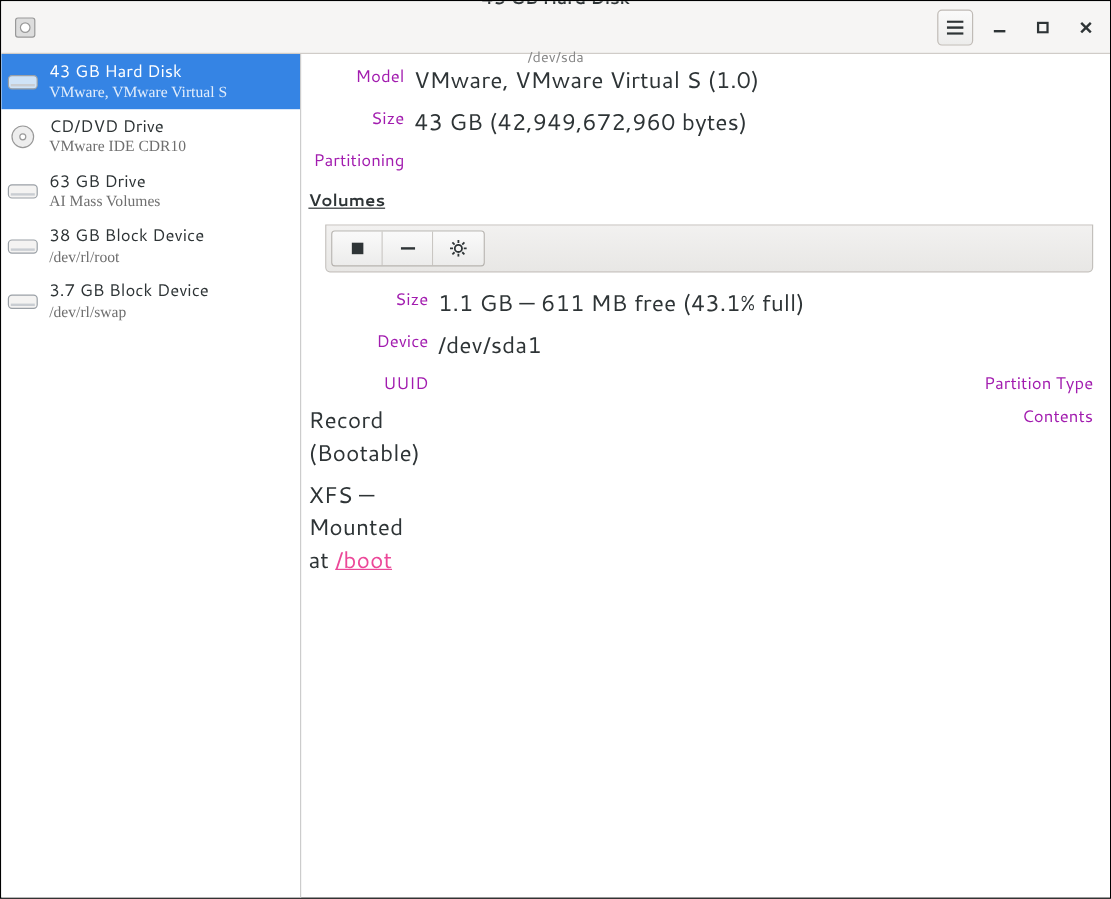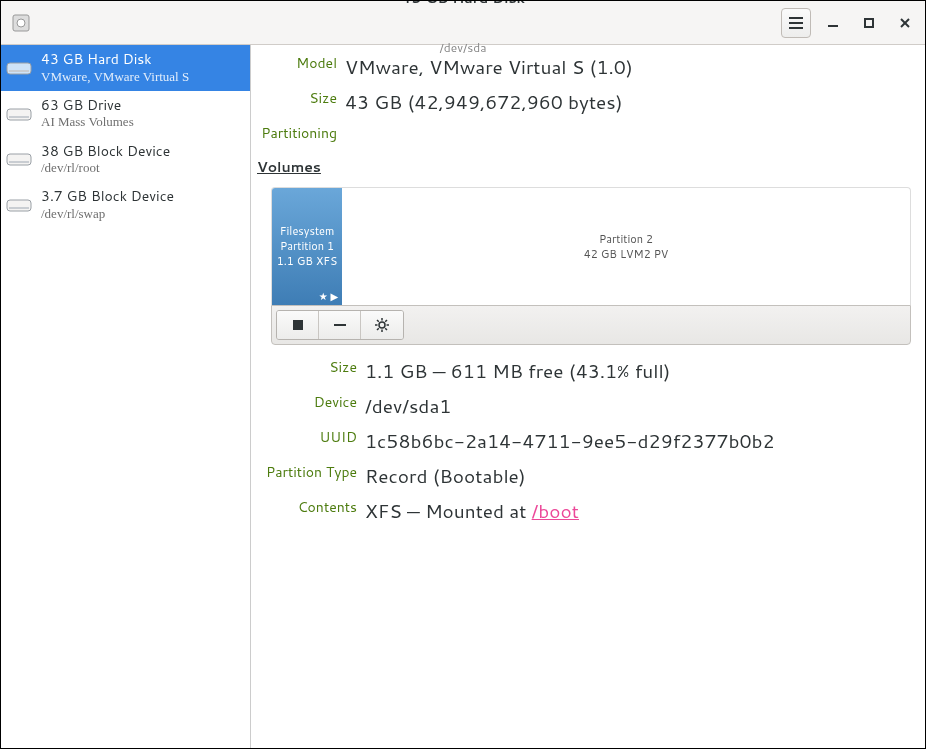--- a/index.html
+++ b/index.html
@@ -91,21 +91,21 @@
     overflow-y: auto;
   }
   .kv-grid {
     display: grid;
     grid-template-columns: 80px 1fr;
     column-gap: 8px;
     row-gap: 8px;
     margin-bottom: 14px;
   }
   .kv-grid.wide { grid-template-columns: 100px 1fr; }
-  .kv-label { color: #4d7c0f; text-align: right; font-size: 14px; }
+  .kv-label { color: #a21caf; text-align: right; font-size: 14px; }
   .kv-value { color: #2e3436; font-size: 19px; }
   .section-title {
     font-weight: bold; font-size: 14px;
     margin: 4px 0 10px 0;
     text-decoration: underline;
   }
   .vol-area {
     margin-left: 14px;
     margin-bottom: 12px;
   }
@@ -223,20 +223,32 @@
           </svg>
         </div>
         <div class="labels">
           <div class="title">43 GB Hard Disk</div>
           <div class="sub">VMware, VMware Virtual S</div>
         </div>
       </div>
       <div class="dev-item">
         <div class="icon">
           <svg width="28" height="22" viewBox="0 0 28 22">
+            <circle cx="14" cy="11" r="9" fill="#eee" stroke="#999"></circle>
+            <circle cx="14" cy="11" r="2.5" fill="#fff" stroke="#999"></circle>
+          </svg>
+        </div>
+        <div class="labels">
+          <div class="title">CD/DVD Drive</div>
+          <div class="sub">VMware IDE CDR10</div>
+        </div>
+      </div>
+      <div class="dev-item">
+        <div class="icon">
+          <svg width="28" height="22" viewBox="0 0 28 22">
             <rect x="2" y="6" width="24" height="11" rx="3" fill="#f4f3f2" stroke="#9aa0a6"></rect>
             <rect x="4" y="13" width="20" height="2" fill="#c9cdd2"></rect>
           </svg>
         </div>
         <div class="labels">
           <div class="title">63 GB Drive</div>
           <div class="sub">AI Mass Volumes</div>
         </div>
       </div>
       <div class="dev-item">
@@ -270,32 +282,20 @@
       <div class="kv-label">Model</div>
       <div class="kv-value">VMware, VMware Virtual S (1.0)</div>
       <div class="kv-label">Size</div>
       <div class="kv-value">43 GB (42,949,672,960 bytes)</div>
       <div class="kv-label">Partitioning</div>
     </div>
 
     <div class="section-title">Volumes</div>
 
     <div class="vol-area">
-      <div class="vol-map" id="volmap">
-          <div class="vol-block selected" style="flex: 0 0 11%;">
-            <div class="line">Filesystem</div>
-            <div class="line">Partition 1</div>
-            <div class="line">1.1 GB XFS</div>
-            <div class="badges">★ ▶</div>
-          </div>
-          <div class="vol-block" style="flex: 0 0 89%;">
-            <div class="line">Partition 2</div>
-            <div class="line">42 GB LVM2 PV</div>
-          </div>
-        </div>
       <div class="vol-toolbar">
         <div class="tb-group">
           <div class="tb-btn">
             <span>
                 <svg width="10" height="10">
                   <rect width="10" height="10" fill="#2e3436"></rect>
                 </svg>
               </span>
           </div>
           <div class="tb-btn">
@@ -325,21 +325,20 @@
         </div>
       </div>
     </div>
 
     <div class="kv-grid wide">
       <div class="kv-label">Size</div>
       <div class="kv-value">1.1 GB — 611 MB free (43.1% full)</div>
       <div class="kv-label">Device</div>
       <div class="kv-value">/dev/sda1</div>
       <div class="kv-label">UUID</div>
-      <div class="kv-value">1c58b6bc-2a14-4711-9ee5-d29f2377b0b2</div>
       <div class="kv-label">Partition Type</div>
       <div class="kv-value">Record (Bootable)</div>
       <div class="kv-label">Contents</div>
       <div class="kv-value">
         <span>XFS — Mounted at </span><a class="link">/boot</a>
       </div>
     </div>
   </div>
 </div>
 

